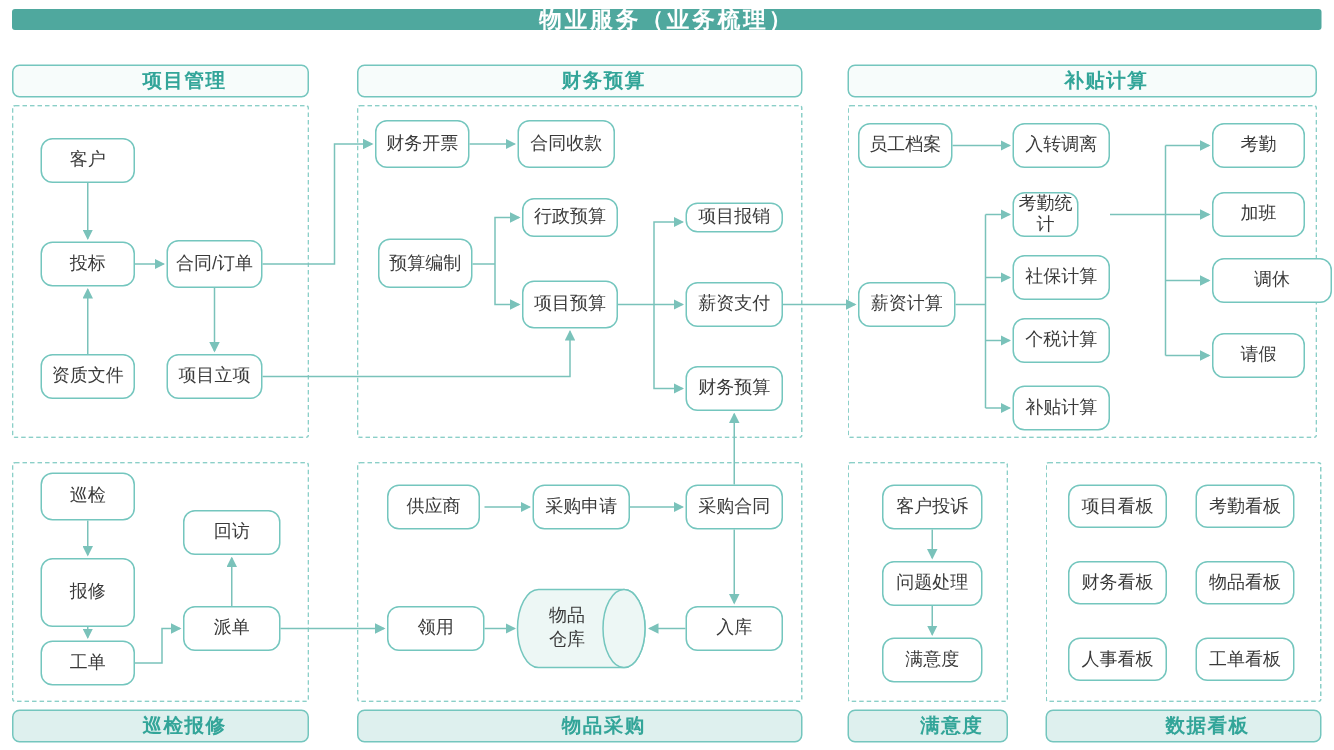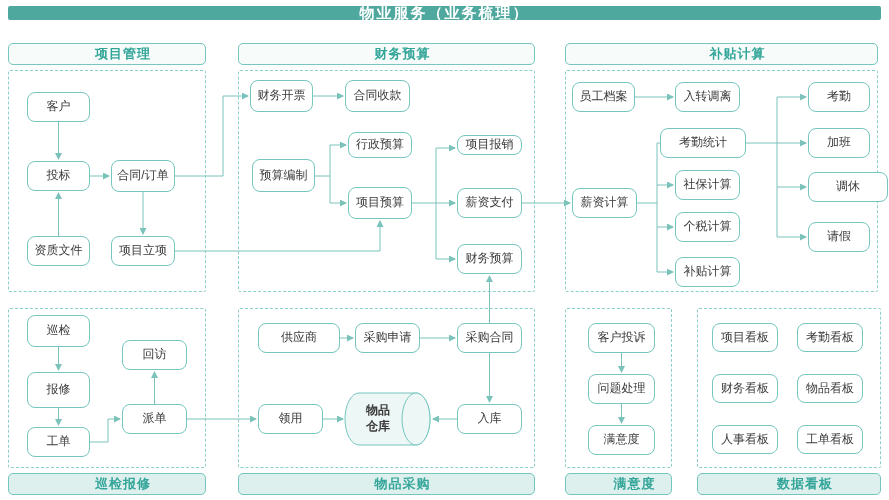--- a/index.html
+++ b/index.html
@@ -16,21 +16,21 @@
   .ptitle{position:absolute;box-sizing:border-box;border:1px solid var(--node-border);
        border-radius:5px;background:var(--title-fill-top);color:var(--title-text);
        font-size:13px;font-weight:bold;letter-spacing:1px;
        display:flex;align-items:center;justify-content:center;padding-left:32px;}
   .ptitle.bottom{background:var(--title-fill-bottom);}
   .pbody{position:absolute;box-sizing:border-box;border:1px dashed var(--panel-dash);border-radius:2px;}
   .node{position:absolute;box-sizing:border-box;border:1px solid var(--node-border);
        border-radius:8px;background:#fff;color:var(--node-text);font-size:12px;
        display:flex;align-items:center;justify-content:center;text-align:center;line-height:1.15;}
   .cyl-label{position:absolute;left:350px;top:395px;width:56px;height:48px;color:var(--node-text);
-       font-size:12px;display:flex;flex-direction:column;align-items:center;justify-content:center;line-height:1.3;font-weight:bold;}
+       font-size:12px;display:flex;flex-direction:column;align-items:center;justify-content:center;line-height:1.3;}
   svg.wires{position:absolute;left:0;top:0;color:var(--line);pointer-events:none;}
   svg.wires polyline{fill:none;stroke:currentColor;stroke-width:1;}
   .cyl{fill:var(--cylinder-fill);stroke:var(--node-border);stroke-width:1;}
 </style>
 </head>
 <body>
 
 <div class="stage">
 
   <div class="hdr">物业服务（业务梳理）</div>
@@ -126,37 +126,37 @@
   <div class="node" style="left:345px;top:80px;width:65px;height:32px">合同收款</div>
   <div class="node" style="left:348px;top:132px;width:64px;height:26px">行政预算</div>
   <div class="node" style="left:252px;top:159px;width:63px;height:33px">预算编制</div>
   <div class="node" style="left:348px;top:187px;width:64px;height:32px">项目预算</div>
   <div class="node" style="left:457px;top:135px;width:65px;height:20px">项目报销</div>
   <div class="node" style="left:457px;top:188px;width:65px;height:30px">薪资支付</div>
   <div class="node" style="left:457px;top:244px;width:65px;height:30px">财务预算</div>
 
   <div class="node" style="left:572px;top:82px;width:63px;height:30px">员工档案</div>
   <div class="node" style="left:675px;top:82px;width:65px;height:30px">入转调离</div>
-  <div class="node" style="left:660px;top:128px;width:86px;height:30px">考勤统计</div>
+  <div class="node" style="left:675px;top:128px;width:44px;height:30px">考勤统计</div>
   <div class="node" style="left:675px;top:170px;width:65px;height:30px">社保计算</div>
   <div class="node" style="left:572px;top:188px;width:65px;height:30px">薪资计算</div>
   <div class="node" style="left:675px;top:212px;width:65px;height:30px">个税计算</div>
   <div class="node" style="left:675px;top:257px;width:65px;height:30px">补贴计算</div>
   <div class="node" style="left:808px;top:82px;width:62px;height:30px">考勤</div>
   <div class="node" style="left:808px;top:128px;width:62px;height:30px">加班</div>
   <div class="node" style="left:808px;top:172px;width:80px;height:30px">调休</div>
   <div class="node" style="left:808px;top:222px;width:62px;height:30px">请假</div>
 
   <div class="node" style="left:27px;top:315px;width:63px;height:32px">巡检</div>
-  <div class="node" style="left:27px;top:372px;width:63px;height:36px">报修</div>
+  <div class="node" style="left:27px;top:372px;width:63px;height:46px">报修</div>
   <div class="node" style="left:122px;top:340px;width:65px;height:30px">回访</div>
   <div class="node" style="left:27px;top:427px;width:63px;height:30px">工单</div>
   <div class="node" style="left:122px;top:404px;width:65px;height:30px">派单</div>
 
-  <div class="node" style="left:258px;top:323px;width:82px;height:30px">供应商</div>
+  <div class="node" style="left:258px;top:323px;width:62px;height:30px">供应商</div>
   <div class="node" style="left:355px;top:323px;width:65px;height:30px">采购申请</div>
   <div class="node" style="left:457px;top:323px;width:65px;height:30px">采购合同</div>
   <div class="node" style="left:258px;top:404px;width:65px;height:30px">领用</div>
   <div class="node" style="left:457px;top:404px;width:65px;height:30px">入库</div>
   <div class="cyl-label">
     <span>物品</span>
     <span>仓库</span>
   </div>
 
   <div class="node" style="left:588px;top:323px;width:67px;height:30px">客户投诉</div>

